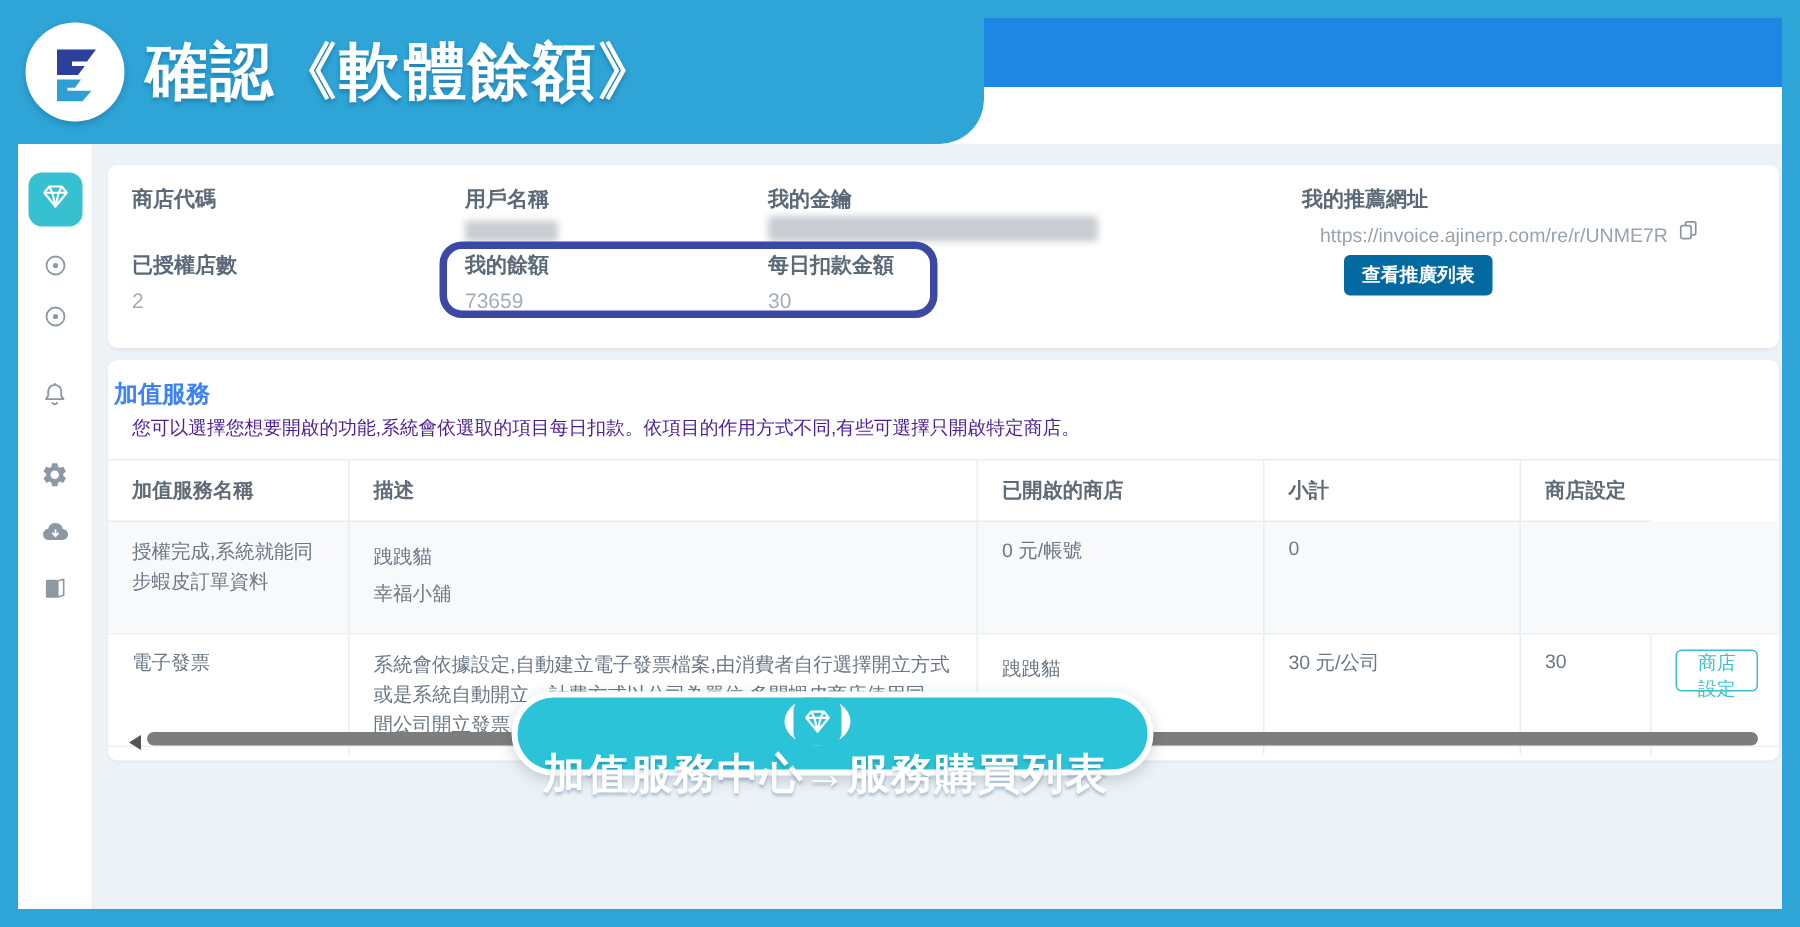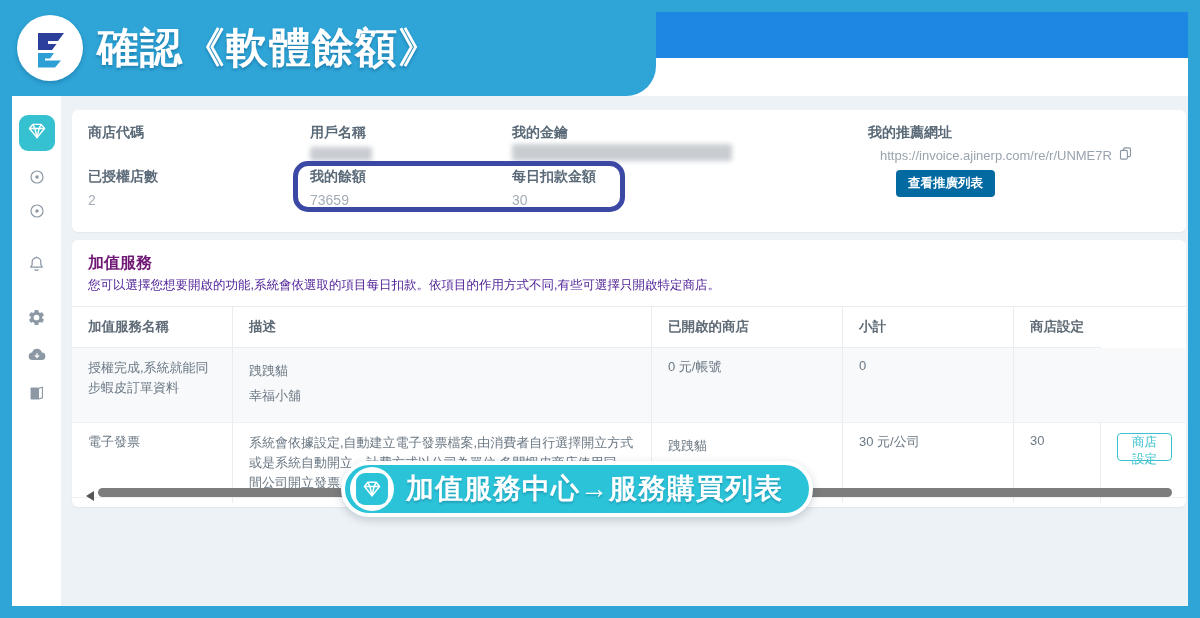--- a/index.html
+++ b/index.html
@@ -31,21 +31,21 @@
 
   .url-line { position:absolute; left:796px; top:36px; display:flex; align-items:center; gap:6px;margin-left:12px; }
   .url-text { font-size:13px; color:#98A3AE; }
 
   .btn-solid { position:absolute; left:796px; top:60px; height:27px; padding:0 12px; background:#0369a1; color:#fff;
                font-size:12.5px; font-weight:700; border:none; border-radius:4px; cursor:pointer; display:flex; align-items:center;margin-left:28px; }
 
   .ring { position:absolute; left:293px; top:161px; width:332px; height:51px; border:5px solid #3B49A5; border-radius:15px; z-index:30; pointer-events:none; }
 
   
-  .svc-title { margin:13px 16px 3px; font-size:16px; font-weight:700; color:#701a75; }
+  .svc-title { margin:13px 4px 3px; font-size:16px; font-weight:700; color:#3b82f6; }
   .svc-sub   { margin:0 16px; font-size:12.5px; color:#4c1d95; }
   .tbl { margin-top:12px; border-top:1px solid #E9EDF0; }
   .trow { display:grid; grid-template-columns:161px 419px 191px 171px 87px 1fr; }
   .trow > div { padding:10px 14px 10px 16px; border-right:1px solid #E9EDF0; font-size:13px; color:#6B7884; }
   .trow > div:last-child { border-right:none; }
   .thead > div { padding-top:11px; padding-bottom:11px; font-weight:700; color:#5F6B76; font-size:13.5px; border-bottom:1px solid #E9EDF0; }
   .tr-data { height:75px; border-bottom:1px solid #EEF1F4; }
   .tr-stripe { background:#F7F9FB; }
   .stores div { line-height:1.95; }
   .desc { font-size:12.5px; line-height:1.55; }
@@ -61,21 +61,21 @@
   .banner { position:absolute; left:0; top:0; width:656px; height:96px; background:#2EA4D7;
             border-bottom-right-radius:30px; z-index:40; display:flex; align-items:center;font-family:Liberation Serif, serif; }
   .banner-logo { width:66px; height:66px; margin-left:17px; border-radius:50%; background:#fff;
                  display:flex; align-items:center; justify-content:center; box-shadow:0 2px 4px rgba(0,50,80,.25); }
   .banner-title { margin-left:14px; font-size:42px; font-weight:800; color:#ffffff; letter-spacing:1px;
                   text-shadow:0 2px 3px rgba(0,60,100,.35); white-space:nowrap; }
 
   
   .pill { position:absolute; left:341px; top:461px; height:56px; padding:0 26px 0 5px; background:#2BC3D8;
           border:4px solid #ffffff; border-radius:29px; z-index:50; display:flex; align-items:center;
-          box-shadow:0 3px 10px rgba(0,40,70,.20); }
+          box-shadow:0 3px 10px rgba(0,40,70,.20);flex-direction:column; }
   .pill-badge { width:44px; height:44px; border-radius:50%; background:#ffffff; display:flex; align-items:center; justify-content:center; }
   .pill-gem   { width:32px; height:32px; border-radius:9px; background:#2BC3D8; display:flex; align-items:center; justify-content:center; }
   .pill-text  { margin-left:12px; font-size:28px; font-weight:800; color:#ffffff; letter-spacing:1px;
                 text-shadow:0 2px 2px rgba(0,60,100,.25); white-space:nowrap; }
 </style>
 </head>
 <body>
 
 <div class="stage">
 

